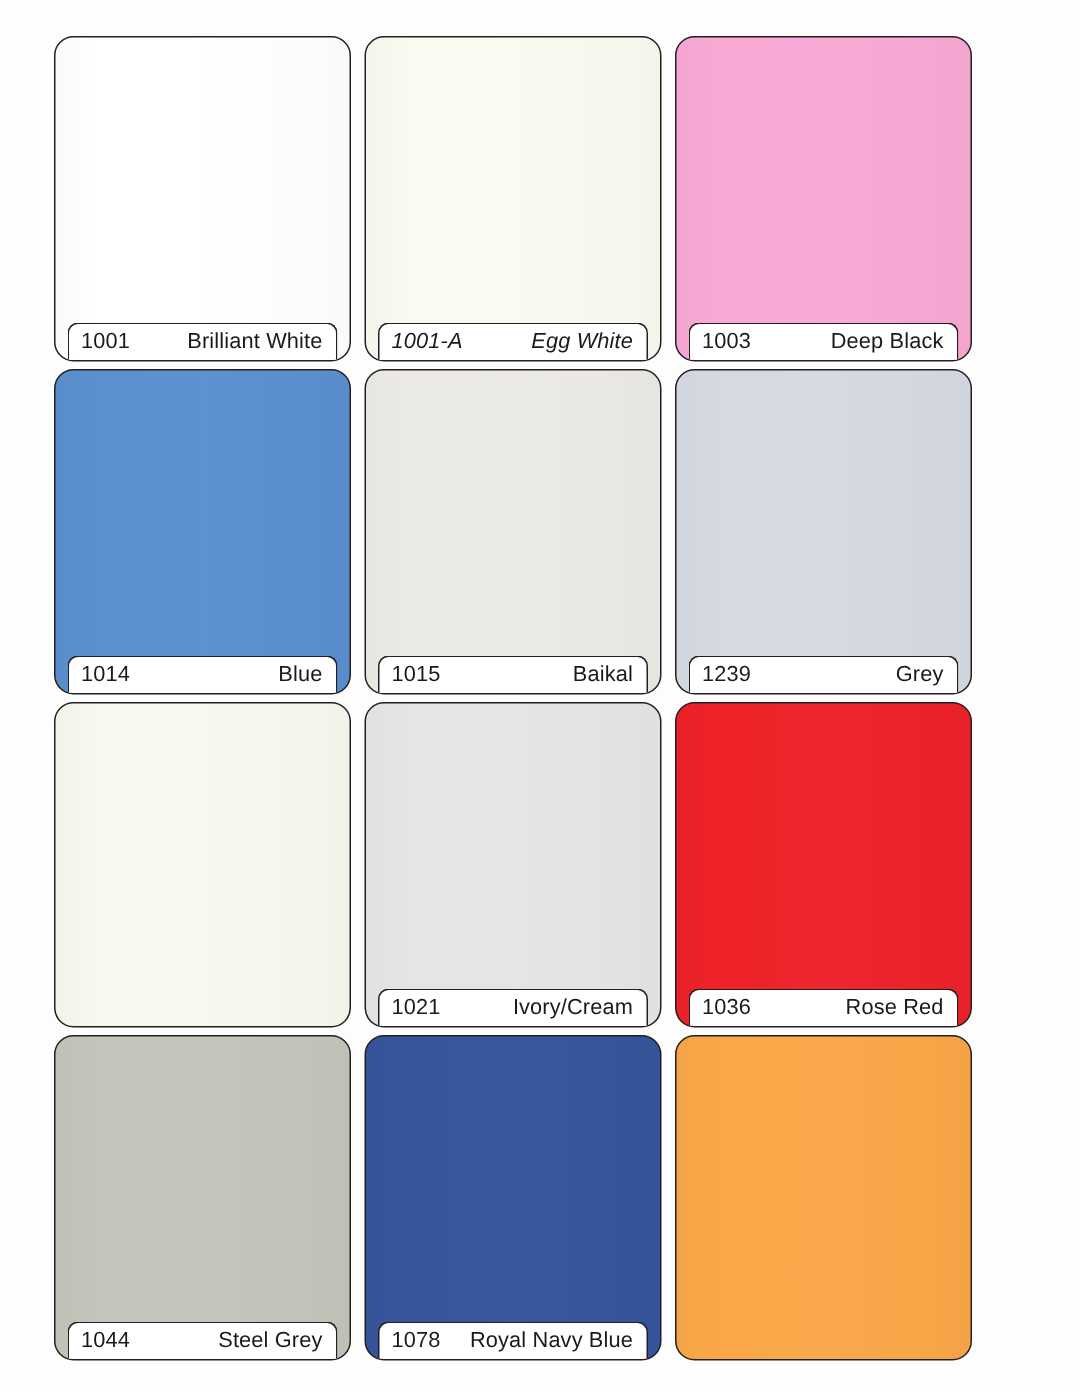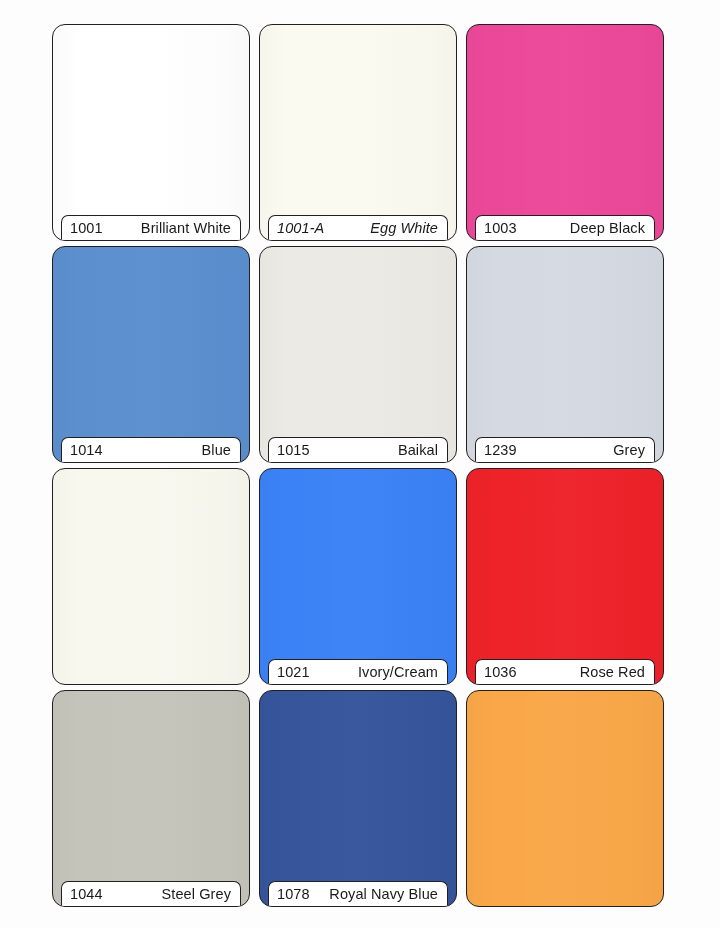--- a/index.html
+++ b/index.html
@@ -17,21 +17,21 @@
 
   #chart {
     position: relative;
     width: 720px;
     height: 928px;
     background: #fdfdfd;
   }
 
   .swatch-grid {
     position: absolute;
-    left: 52px;
+    left: 36px;
     top: 24px;
     width: 612px;
     display: grid;
     grid-template-columns: repeat(3, 198px);
     grid-template-rows: repeat(4, 217px);
     column-gap: 9px;
     row-gap: 5px;
   }
 
   .swatch {
@@ -102,21 +102,21 @@
           <span class="swatch-name">Brilliant White</span>
         </div>
       </div>
       <div class="swatch" style="background: rgb(251, 250, 240); font-style: italic;">
         <div class="swatch-fill"></div>
         <div class="label-strip">
           <span class="swatch-code">1001-A</span>
           <span class="swatch-name">Egg White</span>
         </div>
       </div>
-      <div class="swatch" style="background: #ec4899;">
+      <div class="swatch" style="background: #f9a8d4;">
         <div class="swatch-fill"></div>
         <div class="label-strip">
           <span class="swatch-code">1003</span>
           <span class="swatch-name">Deep Black</span>
         </div>
       </div>
       <div class="swatch" style="background: rgb(91, 143, 206); padding-left: 44px;">
         <div class="swatch-fill"></div>
         <div class="label-strip">
           <span class="swatch-code">1014</span>
@@ -133,21 +133,21 @@
       <div class="swatch" style="background: rgb(213, 218, 226);">
         <div class="swatch-fill"></div>
         <div class="label-strip">
           <span class="swatch-code">1239</span>
           <span class="swatch-name">Grey</span>
         </div>
       </div>
       <div class="swatch" style="background: rgb(249, 248, 239);">
         <div class="swatch-fill"></div>
       </div>
-      <div class="swatch" style="background: #3b82f6;">
+      <div class="swatch" style="background: #e5e5e5;">
         <div class="swatch-fill"></div>
         <div class="label-strip">
           <span class="swatch-code">1021</span>
           <span class="swatch-name">Ivory/Cream</span>
         </div>
       </div>
       <div class="swatch" style="background: rgb(238, 34, 41); padding-left: 42px;">
         <div class="swatch-fill"></div>
         <div class="label-strip">
           <span class="swatch-code">1036</span>

